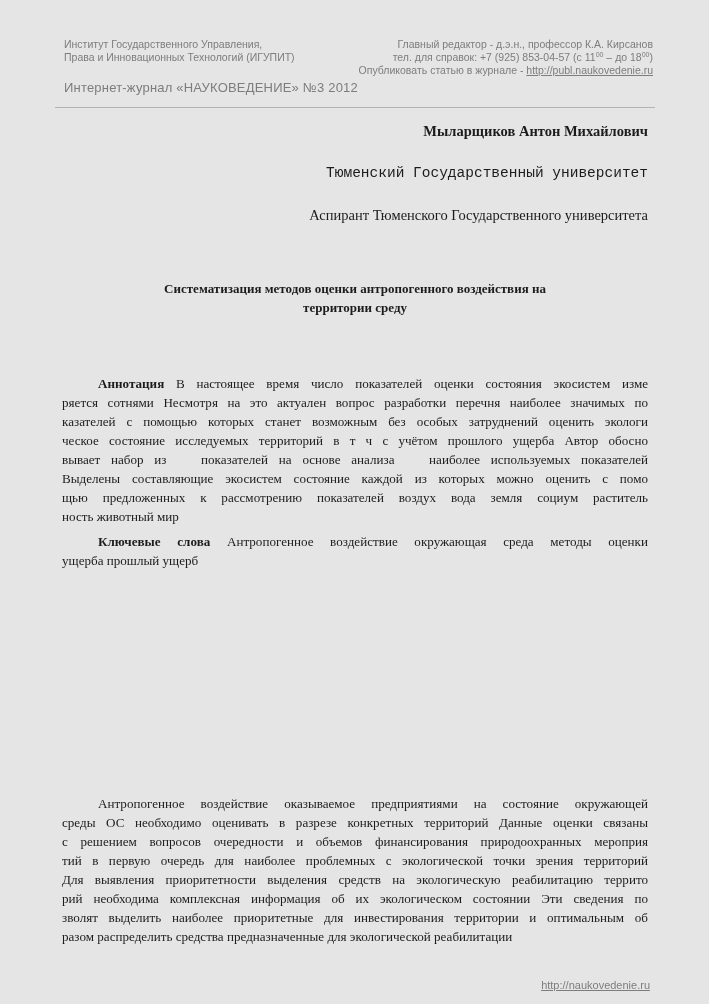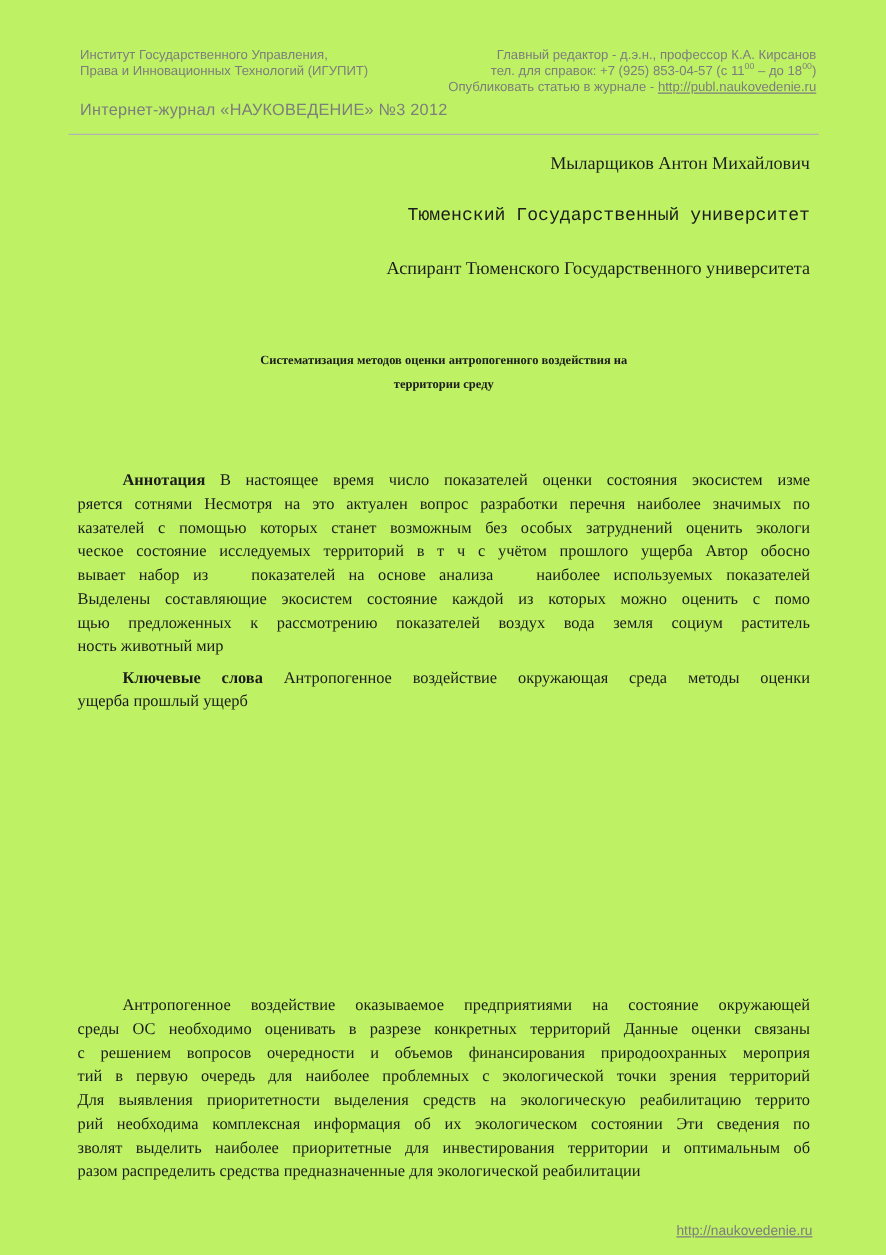--- a/index.html
+++ b/index.html
@@ -1,43 +1,43 @@
 <!DOCTYPE html>
 <html><head>
 <meta charset="utf-8">
 <style>
   html,body{margin:0;padding:0;background:#ffffff;}
   .page{
     position:relative;
     width:709px;height:1004px;
-    background:#bef264;
+    background:#e5e5e5;
     overflow:hidden;
     font-family:"Liberation Serif","DejaVu Serif",serif;
     color:#1c1c1c;
   }
   
   .hdr{
     display:flex;justify-content:space-between;align-items:flex-start;
     margin:38px 56px 0 64px;
     font-family:"Liberation Sans","DejaVu Sans",sans-serif;
     color:#7d7d7d;
   }
   .hdr-left{font-size:10.5px;line-height:13px;text-align:left;}
   .hdr-left .journal{font-size:13px;line-height:17px;margin-top:15px;letter-spacing:.2px;}
   .hdr-right{font-size:10.5px;line-height:13px;text-align:right;}
   .hdr-right sup{font-size:7px;line-height:0;}
   .hdr a,.ftr a{color:#7d7d7d;text-decoration:underline;cursor:pointer;}
   .rule{border:0;border-top:1px solid #b3b3b3;margin:11px 54px 0 55px;}
   
   .author-block{margin:15px 61px 0 62px;text-align:right;font-size:14.5px;}
-  .author-name{font-weight:normal;text-align:right;}
+  .author-name{font-weight:bold;text-align:right;}
   .author-affil{margin-top:25px;font-family:Liberation Mono, monospace;}
   .author-pos{margin-top:26px;}
   
-  .title{margin:55px 61px 0 62px;text-align:center;font-weight:bold;font-size:10px;line-height:19px;}
+  .title{margin:55px 61px 0 62px;text-align:center;font-weight:bold;font-size:13px;line-height:19px;}
   
   .para{margin:0 61px 0 62px;font-size:13.1px;line-height:19px;}
   .para .ln{display:block;}
   .para .just{text-align:justify;text-align-last:justify;}
   .para .last{text-align:left;}
   .para .indent{text-indent:36px;}
   .abstract{margin-top:57px;}
   .keywords{margin-top:6px;}
   .bodytext{margin-top:224px;}
   .lead{font-weight:bold;}

